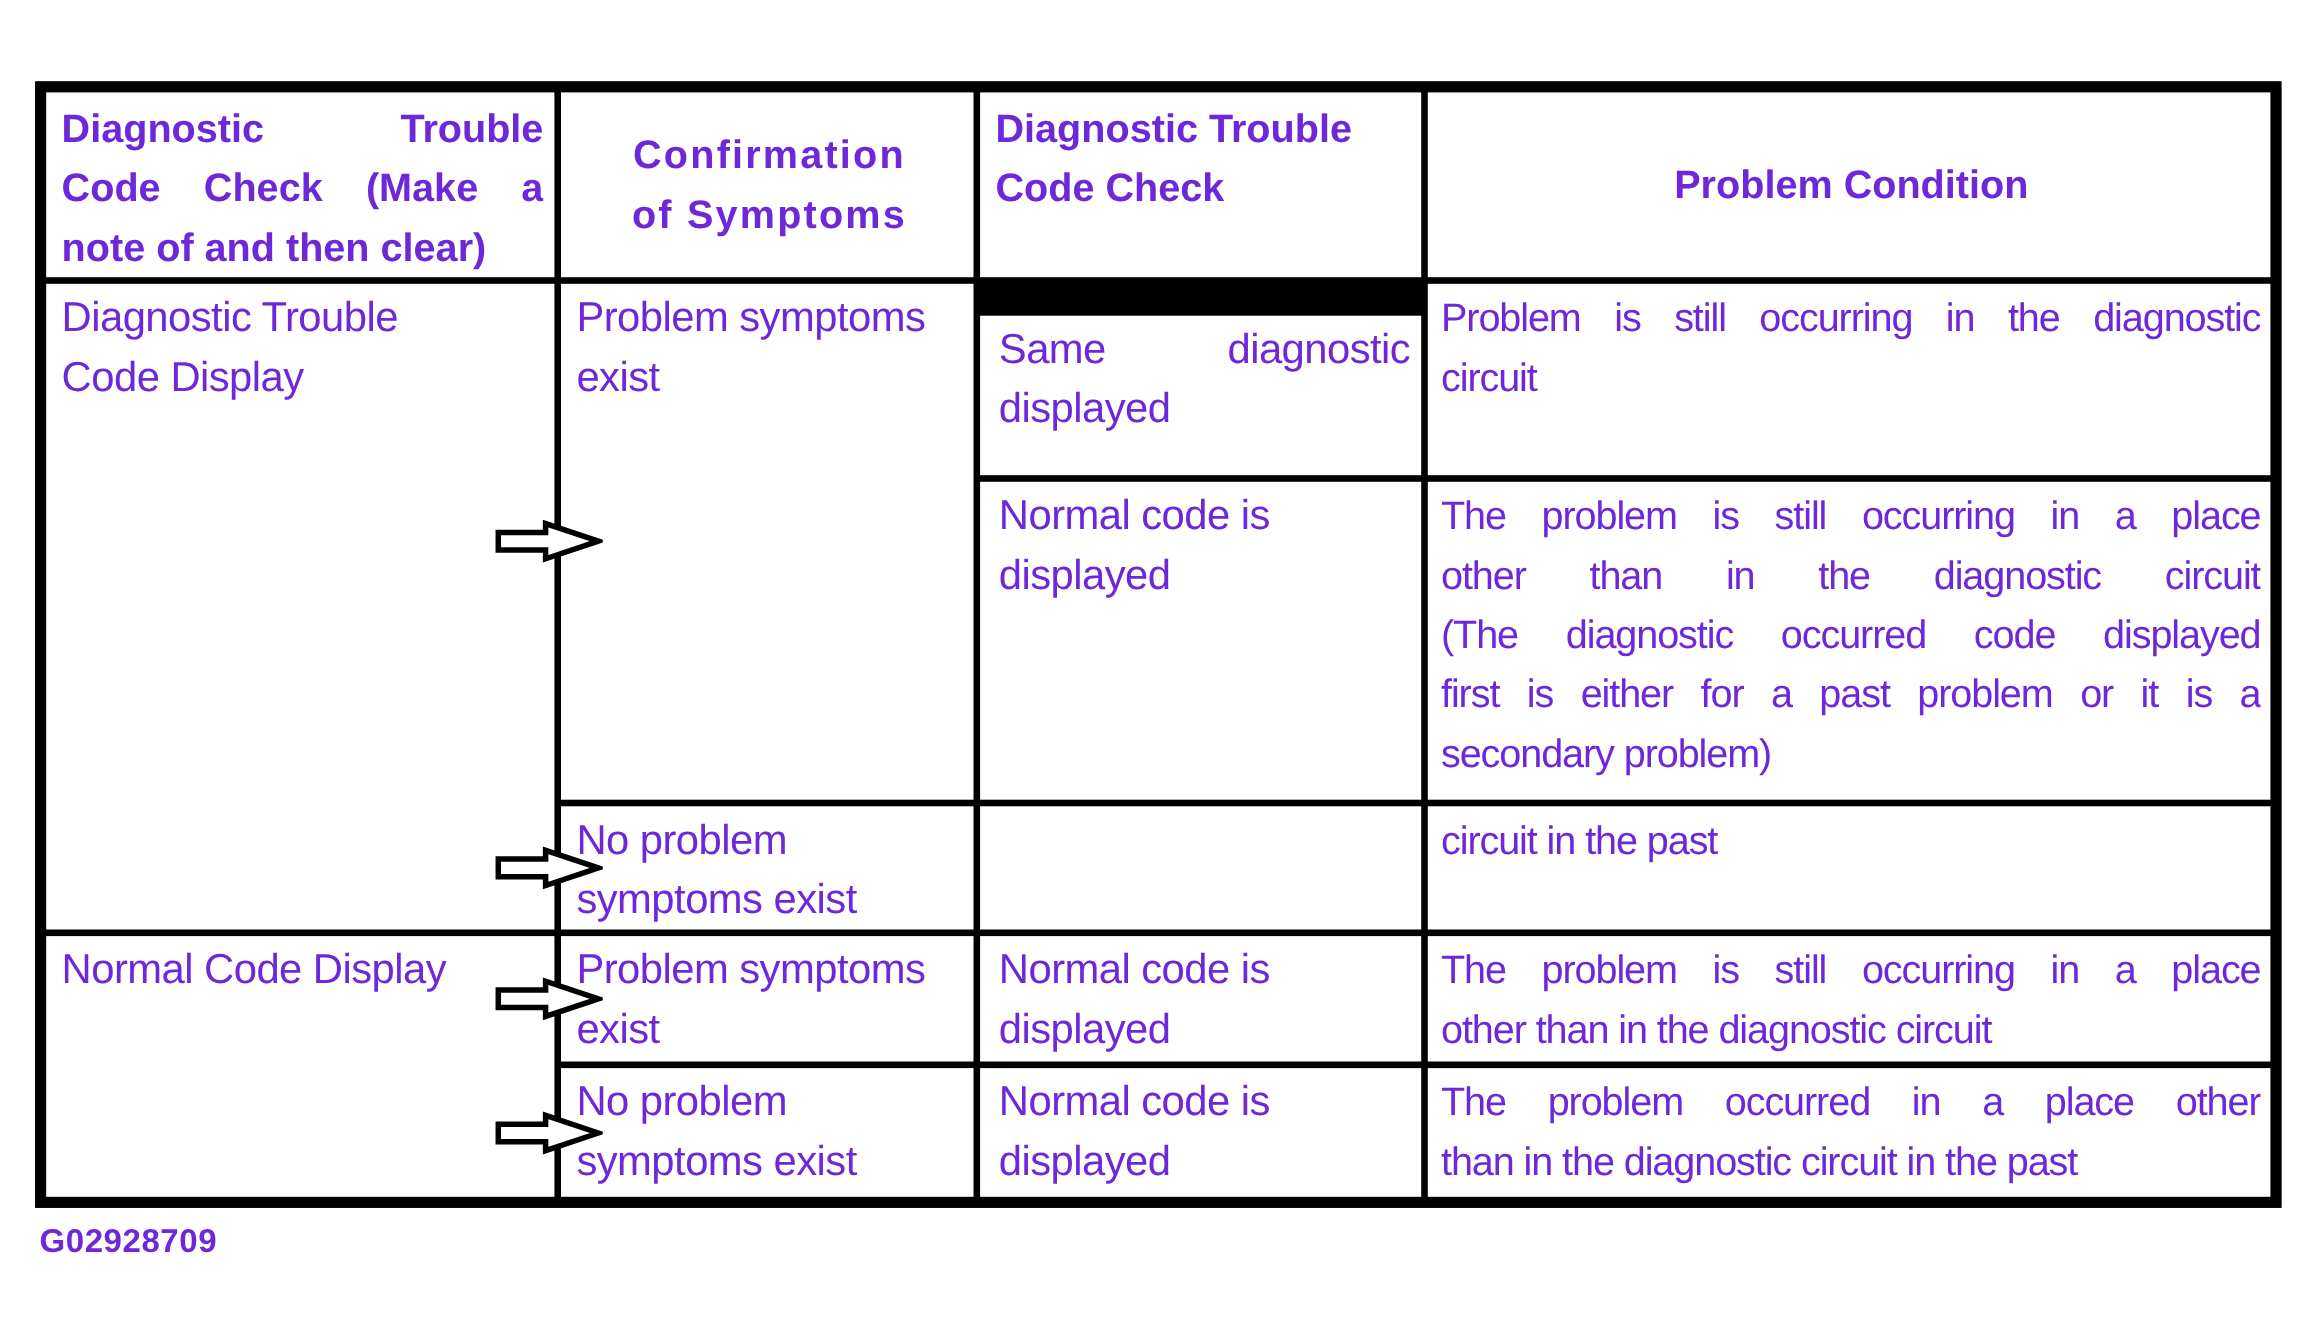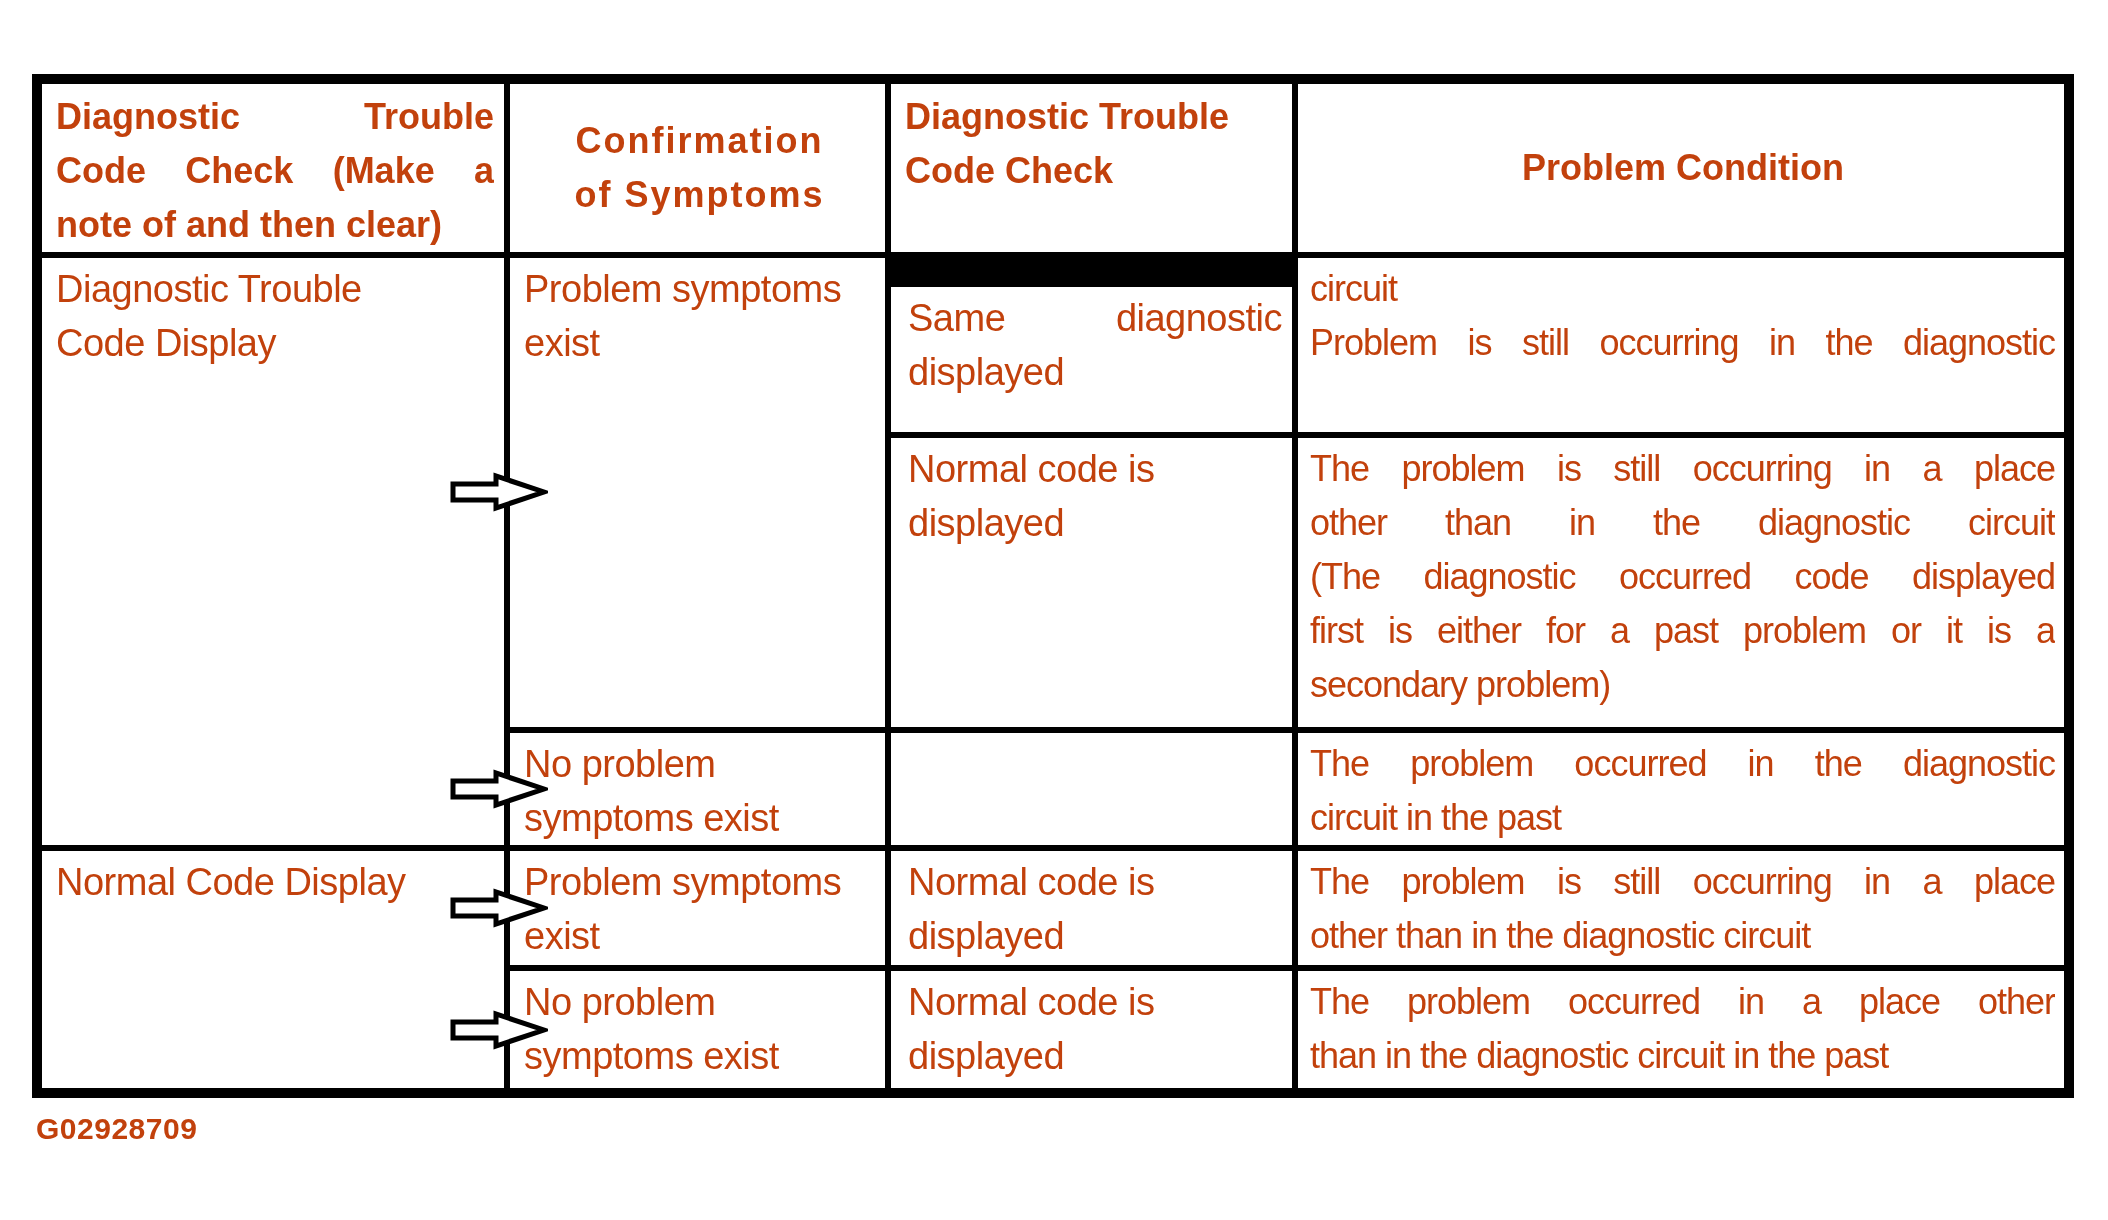--- a/index.html
+++ b/index.html
@@ -6,21 +6,21 @@
     margin: 0;
     padding: 0;
     background: #ffffff;
   }
   #page {
     position: relative;
     width: 2108px;
     height: 1220px;
     background: #ffffff;
     font-family: "Liberation Sans", "DejaVu Sans", sans-serif;
-    color: #c2410c;
+    color: #6d28d9;
     overflow: hidden;
   }
 
   
   #dtc-table {
     position: absolute;
     left: 32px;
     top: 74px;
     box-sizing: border-box;
     width: 2042px;
@@ -181,32 +181,31 @@
     <div class="cell col3 c3r4">
         <span class="jl">Normal code is</span>
         <span class="jl last">displayed</span>
       </div>
     <div class="cell col3 c3r5">
         <span class="jl">Normal code is</span>
         <span class="jl last">displayed</span>
       </div>
 
     <div class="cell col4 just c4r1">
+        <span class="jl">Problem is still occurring in the diagnostic</span>
         <span class="jl last">circuit</span>
-        <span class="jl">Problem is still occurring in the diagnostic</span>
       </div>
     <div class="cell col4 just c4r2">
         <span class="jl">The problem is still occurring in a place</span>
         <span class="jl">other than in the diagnostic circuit</span>
         <span class="jl">(The diagnostic occurred code displayed</span>
         <span class="jl">first is either for a past problem or it is a</span>
         <span class="jl last">secondary problem)</span>
       </div>
     <div class="cell col4 just c4r3">
-        <span class="jl">The problem occurred in the diagnostic</span>
         <span class="jl last">circuit in the past</span>
       </div>
     <div class="cell col4 just c4r4">
         <span class="jl">The problem is still occurring in a place</span>
         <span class="jl last">other than in the diagnostic circuit</span>
       </div>
     <div class="cell col4 just c4r5">
         <span class="jl">The problem occurred in a place other</span>
         <span class="jl last">than in the diagnostic circuit in the past</span>
       </div>

